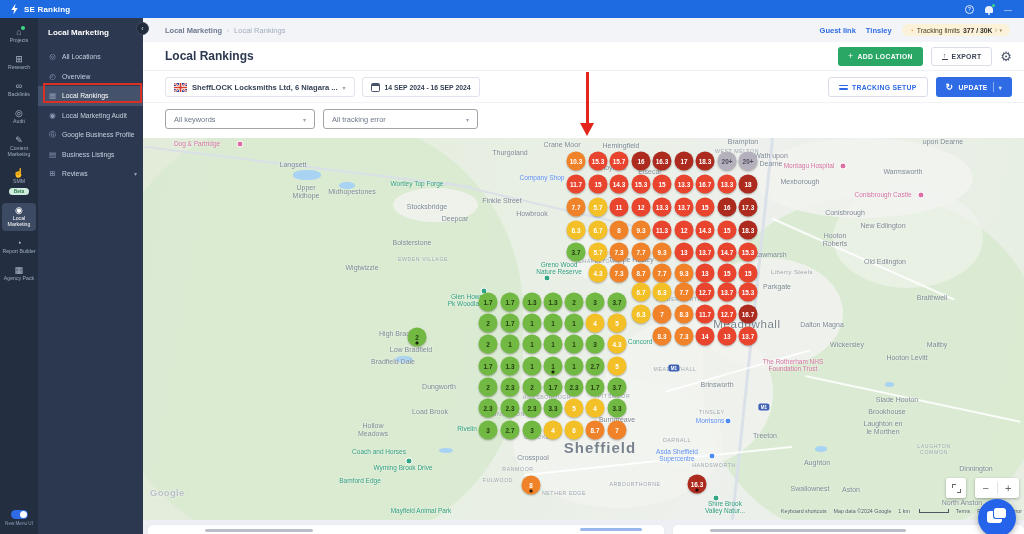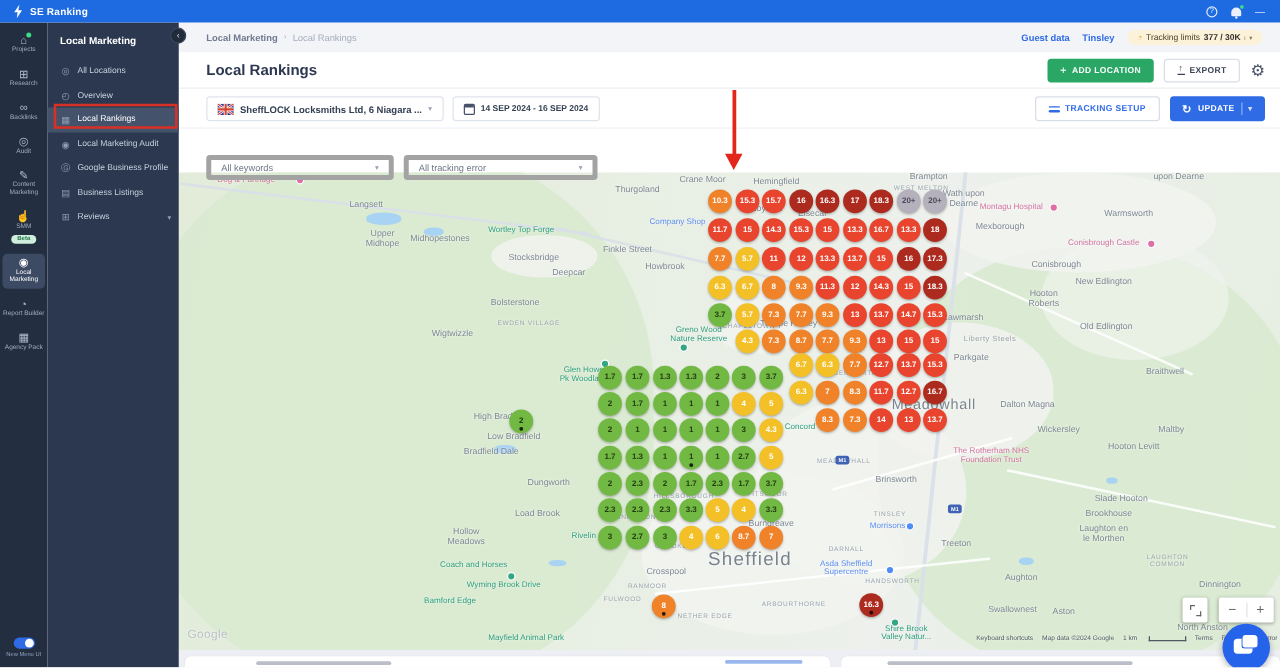--- a/index.html
+++ b/index.html
@@ -74,21 +74,21 @@
   #toolbar .hairline { position:absolute; left:0; right:0; top:31px; height:1px; background:#f0f2f6; }
   .tb-row1 { position:absolute; left:22px; top:6px; display:flex; gap:7px; }
   .select-box { display:flex; align-items:center; gap:5px; height:20px; border:1px solid #dfe3ec; border-radius:3px; background:#fff; padding:0 8px; cursor:pointer; }
   .loc-name { font-size:7.6px; font-weight:bold; color:#333f52; }
   .chev { font-size:6px; color:#98a1b3; }
   .flag { width:13px; height:9px; flex:0 0 auto; }
   .date-lb { font-size:6.8px; font-weight:bold; color:#333f52; }
   .cal-ic { position:relative; width:9px; height:9px; border:1px solid #46526a; border-radius:1.5px; }
   .cal-ic::before { content:""; position:absolute; left:0; right:0; top:0; height:2.5px; background:#46526a; }
   .tb-row2 { position:absolute; left:22px; top:38px; display:flex; gap:8px; }
-  .filter-box { display:flex; align-items:center; justify-content:space-between; width:150px; height:20px; border:4px solid #a3a3a3; border-radius:3px; padding:0 8px; cursor:pointer;margin-top:15px; }
+  .filter-box { display:flex; align-items:center; justify-content:space-between; width:150px; height:20px; border:1px solid #a3a3a3; border-radius:3px; padding:0 8px; cursor:pointer; }
   .filter-lb { font-size:7.4px; color:#6d7789; }
   .tb-right { position:absolute; right:12px; top:6px; display:flex; gap:8px; }
   .btn-tsetup { background:#fff; border:1px solid #d8dde8; color:#2e6be5; height:20px; }
   .sliders { position:relative; width:9px; height:8px; }
   .sliders::before, .sliders::after { content:""; position:absolute; left:0; width:9px; height:1.4px; background:#2e6be5; border-radius:1px; }
   .sliders::before { top:1.5px; } .sliders::after { bottom:1.5px; }
   .btn-update { background:#2e6be5; color:#fff; height:20px; gap:5px; }
   .refresh-ic { font-size:9px; line-height:1; }
   .upd-div { width:1px; height:10px; background:rgba(255,255,255,.45); }
   .btn-update .chev { color:#cfe0ff; }
@@ -96,21 +96,21 @@
   
   #map { position:absolute; left:143px; top:138px; width:881px; height:382px; overflow:hidden; z-index:5;
          background:linear-gradient(100deg,#e2ecd9 0%,#e8efe3 40%,#edf0ec 65%,#e6eee1 100%); }
   .urban { position:absolute; background:#f2f3f0; border-radius:50%; opacity:.85; }
   .water { position:absolute; background:#a9d3f2; border-radius:45%; }
   .greenp { position:absolute; background:#d9ead0; border-radius:45%; opacity:.9; }
   .road { position:absolute; background:#ffffff; opacity:.85; border-radius:2px; }
   .road.gray { background:#d9dfe8; opacity:.95; }
   .lbl { position:absolute; transform:translate(-50%,-50%); font-size:7px; color:#7d8893; white-space:pre-line; text-align:center; line-height:1.15; text-shadow:0 0 2px rgba(255,255,255,.95); z-index:3; }
   .lbl.s { font-size:5.2px; letter-spacing:.6px; color:#9aa5ad; text-transform:uppercase; }
-  .lbl.b { font-size:15px; color:#79838e; letter-spacing:1px; }
+  .lbl.b { font-size:15px; color:#79838e; letter-spacing:1px;font-weight:bold; }
   .lbl.b2 { font-size:11.5px; color:#79838e; letter-spacing:.6px; }
   .lbl.p { color:#2d9d7d; font-size:6.5px; }
   .lbl.i { color:#5b8ef2; font-size:6.5px; }
   .lbl.k { color:#d2739f; font-size:6.5px; }
   .lbl.y { color:#9aa0a8; font-size:6px; letter-spacing:.4px; }
   .poi-dot { position:absolute; width:7px; height:7px; border-radius:50%; border:1px solid #fff; transform:translate(-50%,-50%); z-index:3; }
   .poi-b { background:#4e8df5; } .poi-k { background:#dd6fa4; } .poi-t { background:#33a683; }
   .shield { position:absolute; transform:translate(-50%,-50%); background:#3f62b5; color:#fff; font-size:4.5px; font-weight:bold; padding:1px 2.5px; border-radius:2px; z-index:3; }
   .bub { position:absolute; width:19px; height:19px; border-radius:50%; transform:translate(-50%,-50%); display:flex; align-items:center; justify-content:center; font-size:6.4px; font-weight:bold; color:#fff; z-index:6; box-shadow:0 1px 2px rgba(0,0,0,.28); cursor:pointer; }
   .b-g { background:#72b944; color:#243c12; }
@@ -122,21 +122,21 @@
   .bub .mk { position:absolute; bottom:2.5px; width:2.5px; height:2.5px; border-radius:50%; background:rgba(0,0,0,.8); }
   
   .map-btn { position:absolute; background:#fff; border-radius:2px; box-shadow:0 1px 3px rgba(0,0,0,.3); z-index:12; display:flex; align-items:center; justify-content:center; color:#666; cursor:pointer; }
   #fs-btn { left:803px; top:340px; width:20px; height:20px; }
   .fs-glyph { position:relative; width:9px; height:9px; }
   .fs-glyph::before { content:""; position:absolute; left:0; top:0; width:3px; height:3px; border-left:1.5px solid #666; border-top:1.5px solid #666; }
   .fs-glyph::after { content:""; position:absolute; right:0; bottom:0; width:3px; height:3px; border-right:1.5px solid #666; border-bottom:1.5px solid #666; }
   #zoom-ctl { left:832px; top:340px; width:44px; height:20px; }
   #zoom-ctl span { flex:1; text-align:center; font-size:11px; line-height:20px; }
   #zoom-ctl .zdiv { flex:0 0 1px; width:1px; height:12px; background:#e3e3e3; }
-  #g-logo { position:absolute; left:7px; bottom:7px; font-size:9.5px; font-weight:normal; color:#b9c0c7; letter-spacing:.3px; text-shadow:0 0 2px #fff; z-index:12; }
+  #g-logo { position:absolute; left:7px; bottom:22px; font-size:9.5px; font-weight:bold; color:#b9c0c7; letter-spacing:.3px; text-shadow:0 0 2px #fff; z-index:12; }
   #attrib { position:absolute; right:2px; bottom:6px; display:flex; align-items:center; gap:7px; font-size:5.3px; color:#4e5862; z-index:11; text-shadow:0 0 2px rgba(255,255,255,.9); }
   .scalebar { display:inline-block; width:30px; height:4px; border-left:1px solid #4e5862; border-right:1px solid #4e5862; border-bottom:1px solid #4e5862; margin-left:2px; }
 
   
   #bottomstrip { position:absolute; left:143px; top:520px; right:0; height:14px; background:#edeff4; z-index:8; }
   .card { position:absolute; top:5px; bottom:0; background:#fff; border-radius:5px 5px 0 0; box-shadow:0 0 2px rgba(0,0,0,.06); }
   .tbar { position:absolute; height:3px; border-radius:2px; background:#a9aeb9; opacity:.8; }
   .tbar.blue { background:#7fa5e8; }
 
   
@@ -248,21 +248,21 @@
   </div>
   <div id="collapse-btn">‹</div>
 
   <div id="crumbbar">
     <div class="crumbs">
       <span class="crumb-parent">Local Marketing</span>
       <span class="crumb-sep">›</span>
       <span class="crumb-cur">Local Rankings</span>
     </div>
     <div class="crumb-right">
-      <span class="toplink">Guest data</span>
+      <span class="toplink">Guest link</span>
       <span class="toplink">Tinsley</span>
       <span class="limits-pill">
         <span class="gauge-ic">◔</span>
         <span class="limits-lb">Tracking limits</span>
         <span class="limits-val">377 / 30K</span>
         <span class="limits-sup">i</span>
         <span class="pill-chev">▾</span>
       </span>
     </div>
   </div>

